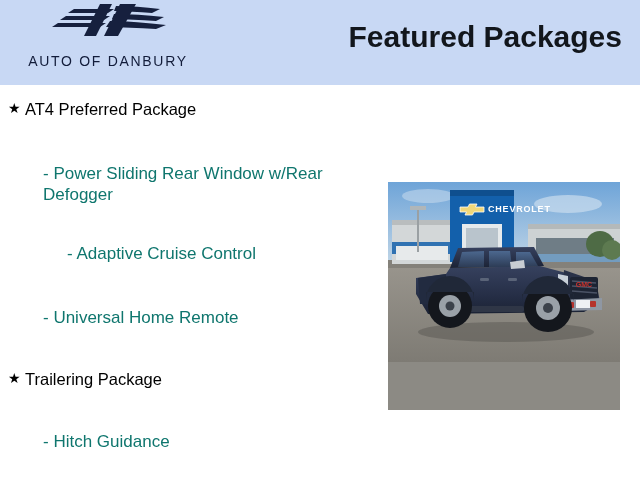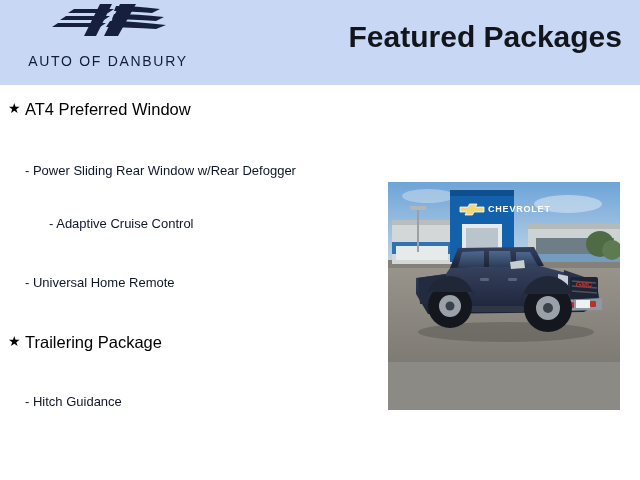--- a/index.html
+++ b/index.html
@@ -112,24 +112,24 @@
     font-size: 14px;
     line-height: 1.35;
     color: #000000;
   }
 
   .pkg-title-text {
     flex: 1;
   }
 
   .pkg-feature {
-    font-size: 13px;
-    color: #0f172a;
+    font-size: 17px;
+    color: #0f766e;
     line-height: 1.28;
-    padding-left: 25px;
+    padding-left: 43px;
     padding-right: 30px;
   }
 
   
   .vehicle-photo {
     position: absolute;
     left: 388px;
     top: 97px;
     width: 232px;
     height: 228px;
@@ -168,21 +168,21 @@
   <div class="header-title">Featured Packages</div>
 </div>
 
 <div class="content">
 
   <div class="pkg-list">
 
     <div class="pkg-group" style="margin-top:14px;">
       <div class="pkg-title">
         <span class="pkg-star">★</span>
-        <span class="pkg-title-text">AT4 Preferred Window</span>
+        <span class="pkg-title-text">AT4 Preferred Package</span>
       </div>
       <div class="pkg-feature" style="margin-top:43px;">- Power Sliding Rear Window w/Rear Defogger</div>
       <div class="pkg-feature" style="margin-top:37px;margin-left:24px;">- Adaptive Cruise Control</div>
       <div class="pkg-feature" style="margin-top:42px;">- Universal Home Remote</div>
     </div>
 
     <div class="pkg-group" style="margin-top:40px;">
       <div class="pkg-title">
         <span class="pkg-star">★</span>
         <span class="pkg-title-text">Trailering Package</span>

